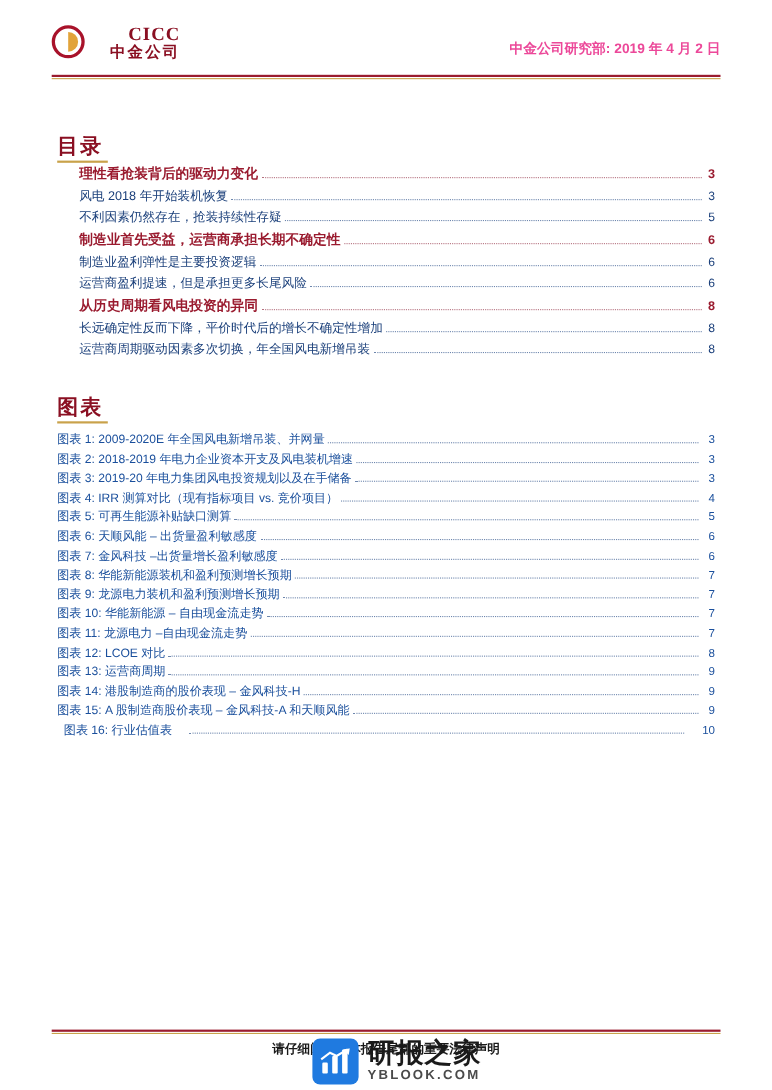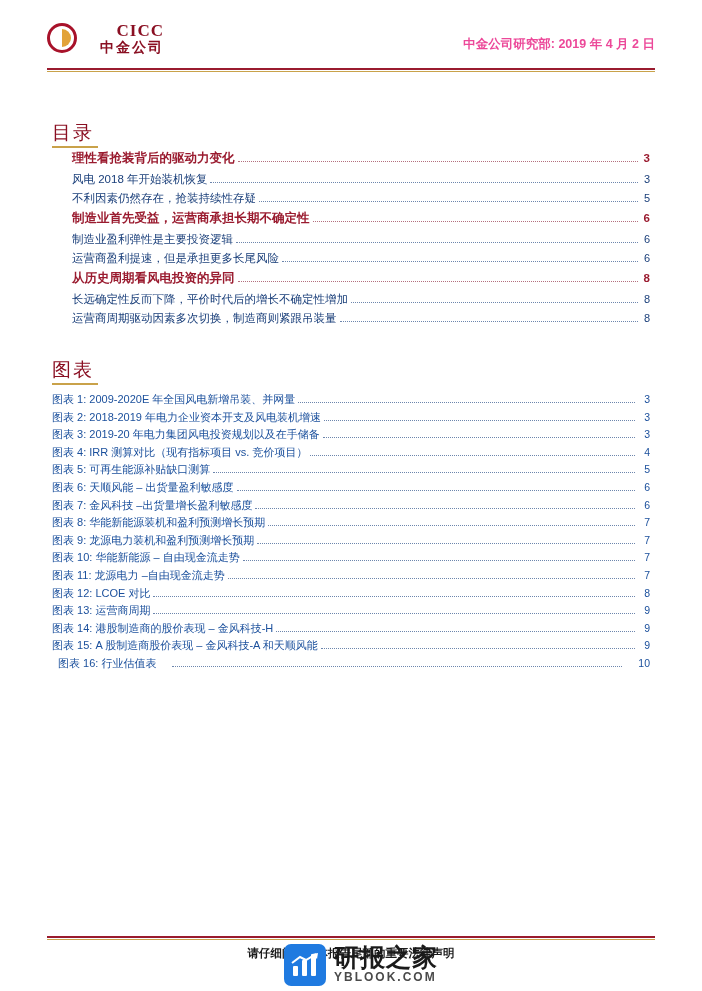--- a/index.html
+++ b/index.html
@@ -99,21 +99,21 @@
     width: 608px;
     height: 0;
     border-top: 1px solid #c9a24a;
   }
 
   
   .section-title {
     position: absolute;
     font-family: "Liberation Serif", serif;
     font-size: 19px;
-    font-weight: normal;
+    font-weight: bold;
     color: #8a0f22;
     letter-spacing: 2px;
   }
   .section-underline {
     position: absolute;
     height: 0;
     border-top: 2px solid #c9a24a;
   }
 
   #toc-title { left: 52px; top: 120px; }
@@ -340,21 +340,21 @@
       <span class="lbl">从历史周期看风电投资的异同</span>
       <span class="dots"></span>
       <span class="pg">8</span>
     </div>
     <div class="toc-row level2">
       <span class="lbl">长远确定性反而下降，平价时代后的增长不确定性增加</span>
       <span class="dots"></span>
       <span class="pg">8</span>
     </div>
     <div class="toc-row level2">
-      <span class="lbl">运营商周期驱动因素多次切换，制造商则紧跟吊装量</span>
+      <span class="lbl">运营商周期驱动因素多次切换，年全国风电新增吊装</span>
       <span class="dots"></span>
       <span class="pg">8</span>
     </div>
   </div>
 
   <div class="section-title" id="fig-title">图表</div>
   <div class="section-underline" id="fig-underline"></div>
 
   <div class="figlist">
     <div class="fig-row">

